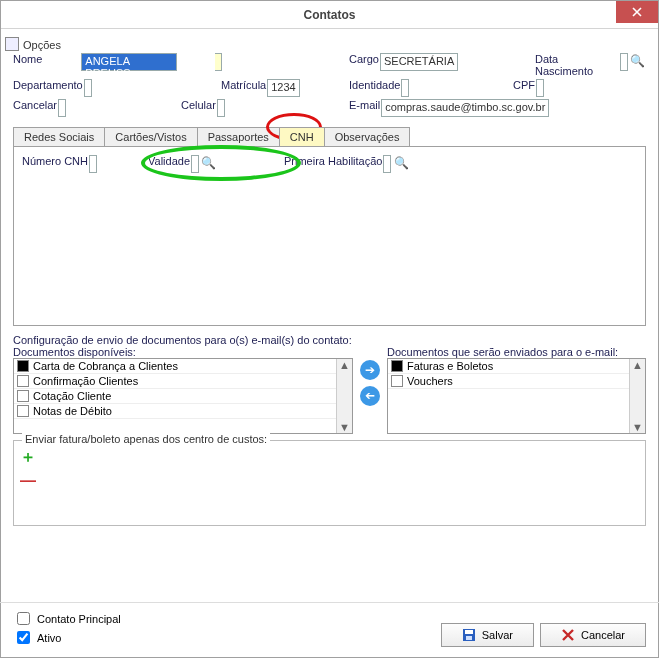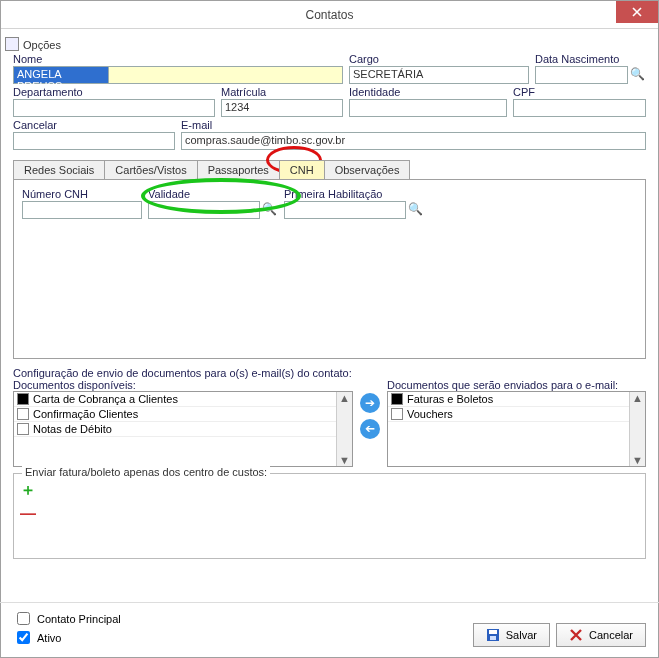--- a/index.html
+++ b/index.html
@@ -1,28 +1,28 @@
 <!DOCTYPE html>
 <html><head>
 <meta charset="utf-8">
 <style>
 * { box-sizing: border-box; font-family: Tahoma, Arial, sans-serif; font-size: 11px; }
 html, body { margin: 0; padding: 0; background: #fff; }
 .window { width: 659px; height: 658px; border: 1px solid #a0a0a0; background: #fff; display: flex; flex-direction: column; position: relative; }
 .titlebar { height: 28px; background: #fff; display: flex; align-items: center; justify-content: center; position: relative; border-bottom: 1px solid #d4d4d4; }
-.titlebar-title { font-size: 12px; color: #444; }
+.titlebar-title { font-size: 12px; color: #444; font-weight: bold; }
 .close-btn { position: absolute; right: 0; top: 0; width: 42px; height: 22px; background: #c75050; color: #fff; display: flex; align-items: center; justify-content: center; font-size: 13px; cursor: pointer; }
 .menubar { height: 22px; display: flex; align-items: flex-end; padding: 0 4px; gap: 4px; color: #333; }
 .menubar .icon-box { width: 14px; height: 14px; border: 1px solid #888; background: #eef; display: inline-block; }
 .content { flex: 1; padding: 2px 12px 8px 12px; display: flex; flex-direction: column; gap: 2px; filter: blur(0.3px); }
 .row { display: flex; gap: 6px; }
-.field { display: flex; flex-direction: column; gap: 1px; }
+.field { display: flex; flex-direction: row; gap: 1px; }
 .label { color: #225; font-size: 11px; }
 .inp { height: 18px; border: 1px solid #9aa; background: #fff; padding: 1px 3px; color: #333; }
-.inp.yellow { background: #ffffcc; }
+.inp.yellow { background: #ffffcc; margin-left: 38px; }
 .inp.hl { background: #2f6fcf; color: #fff; }
 .tabs { display: flex; margin-top: 8px; }
 .tab { padding: 3px 10px; border: 1px solid #a0a0a0; border-bottom: none; background: #f0f0f0; color: #333; cursor: pointer; margin-right: -1px; }
 .tab.active { background: #fef9c3; position: relative; z-index: 2; }
 .tabpanel { border: 1px solid #a0a0a0; background: #fff; padding: 8px; min-height: 180px; }
 .fieldset-legend { position: absolute; top: -8px; left: 8px; background: #fff; padding: 0 3px; color: #333; font-size: 11px; }
 .docs-row { display: flex; gap: 7px; align-items: flex-start; }
 .listbox { border: 1px solid #999; background: #fff; height: 76px; overflow: hidden; position: relative; }
 .listbox .li { padding: 1px 3px; border-bottom: 1px solid #eee; display: flex; align-items: center; gap: 4px; }
 .listbox .li::before { content: ""; width: 10px; height: 10px; border: 1px solid #888; display: inline-block; }
@@ -30,21 +30,21 @@
 .scroll-stub { position: absolute; right: 0; top: 0; bottom: 0; width: 16px; background: #f0f0f0; border-left: 1px solid #ccc; display: flex; flex-direction: column; justify-content: space-between; align-items: center; font-size: 9px; color: #666; }
 .circle-btn { width: 20px; height: 20px; border-radius: 50%; background: #3c98e6; color: #fff; display: flex; align-items: center; justify-content: center; font-size: 12px; cursor: pointer; }
 .cc-fieldset { border: 1px solid #bbb; padding: 6px; position: relative; margin-top: 4px; height: 86px; }
 .pm { display: flex; flex-direction: column; gap: 4px; }
 .pm .plus { color: #2a2; font-size: 16px; font-weight: bold; cursor: pointer; text-align: center; }
 .pm .minus { color: #c33; font-size: 16px; font-weight: bold; cursor: pointer; text-align: center; }
 .footer { display: flex; justify-content: space-between; align-items: flex-end; padding: 6px 12px 10px 12px; }
 .chk { display: flex; align-items: center; gap: 4px; }
 .chk input { width: 13px; height: 13px; }
 .btns { display: flex; gap: 6px; }
-.btn { height: 24px; padding: 0 12px; border: 1px solid #999; background: linear-gradient(#fdfdfd,#ececec); display: flex; align-items: center; gap: 6px; cursor: pointer; }
+.btn { height: 24px; padding: 0 20px; border: 1px solid #999; background: linear-gradient(#fdfdfd,#ececec); display: flex; align-items: center; gap: 6px; cursor: pointer; }
 .btn .ic { width: 14px; height: 14px; }
 .search-ic { width: 16px; height: 16px; display: inline-flex; align-items: center; justify-content: center; color: #3c98e6; font-size: 12px; cursor: pointer; }
 .annot { position: absolute; border-radius: 50%; pointer-events: none; }
 .annot-red { border: 3px solid #d11; }
 .annot-green { border: 4px solid #1bc51b; }
 .desc-head { border: 1px solid #999; background: #f4f4f4; padding: 1px 4px; display: flex; gap: 4px; align-items: center; }
 .desc-head::before { content: "▶"; font-size: 8px; color: #333; }
 .cc-list { border: 1px solid #999; border-top: none; height: 40px; background: #fff; }
 .hairline { border-top: 1px solid #ddd; margin: 4px -12px 0 -12px; }
 </style>
@@ -106,20 +106,24 @@
         <span class="label">CPF</span>
         <div class="inp"></div>
       </div>
     </div>
 
     <div class="row">
       <div class="field" style="flex:0 0 162px">
         <span class="label">Cancelar</span>
         <div class="inp"></div>
       </div>
+      <div class="field" style="flex:0 0 162px">
+        <span class="label">Celular</span>
+        <div class="inp"></div>
+      </div>
       <div class="field" style="flex:1">
         <span class="label">E-mail</span>
         <div class="inp">compras.saude@timbo.sc.gov.br</div>
       </div>
     </div>
 
     <div style="position:relative">
       <div class="tabs">
         <div class="tab">Redes Sociais</div>
         <div class="tab">Cartões/Vistos</div>
@@ -158,20 +162,23 @@
       <div class="label">Configuração de envio de documentos para o(s) e-mail(s) do contato:</div>
       <div class="docs-row">
         <div style="flex:0 0 340px">
           <div class="label">Documentos disponíveis:</div>
           <div class="listbox">
             <div class="li first">
                 <span>Carta de Cobrança a Clientes</span>
               </div>
             <div class="li">
                 <span>Confirmação Clientes</span>
+              </div>
+            <div class="li">
+                <span>Cotação Cliente</span>
               </div>
             <div class="li">
                 <span>Notas de Débito</span>
               </div>
             <div class="scroll-stub">
                 <span>▲</span>
                 <span>▼</span>
               </div>
           </div>
         </div>

